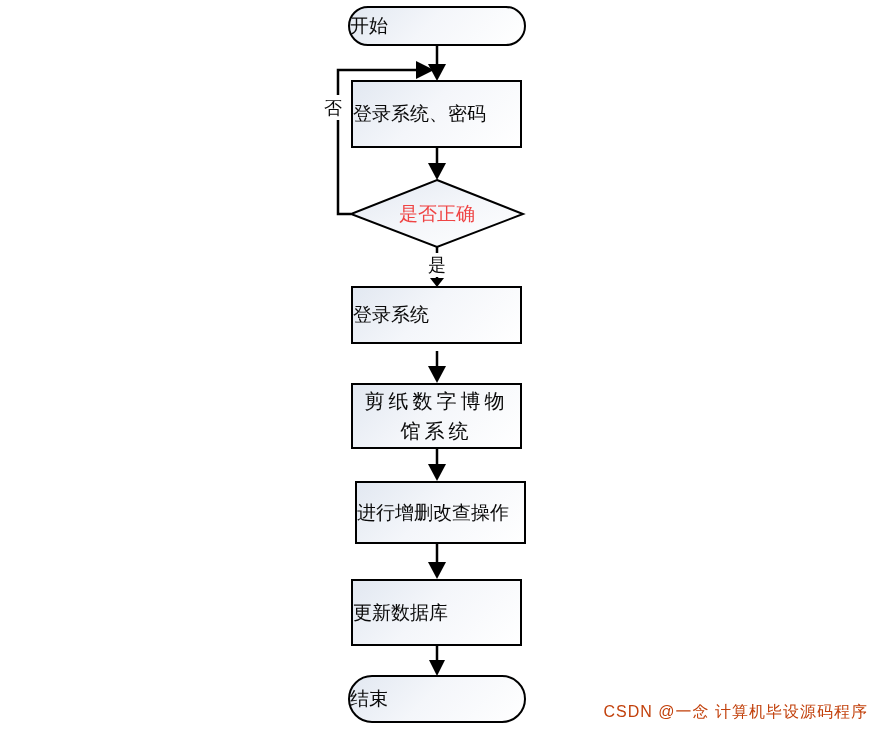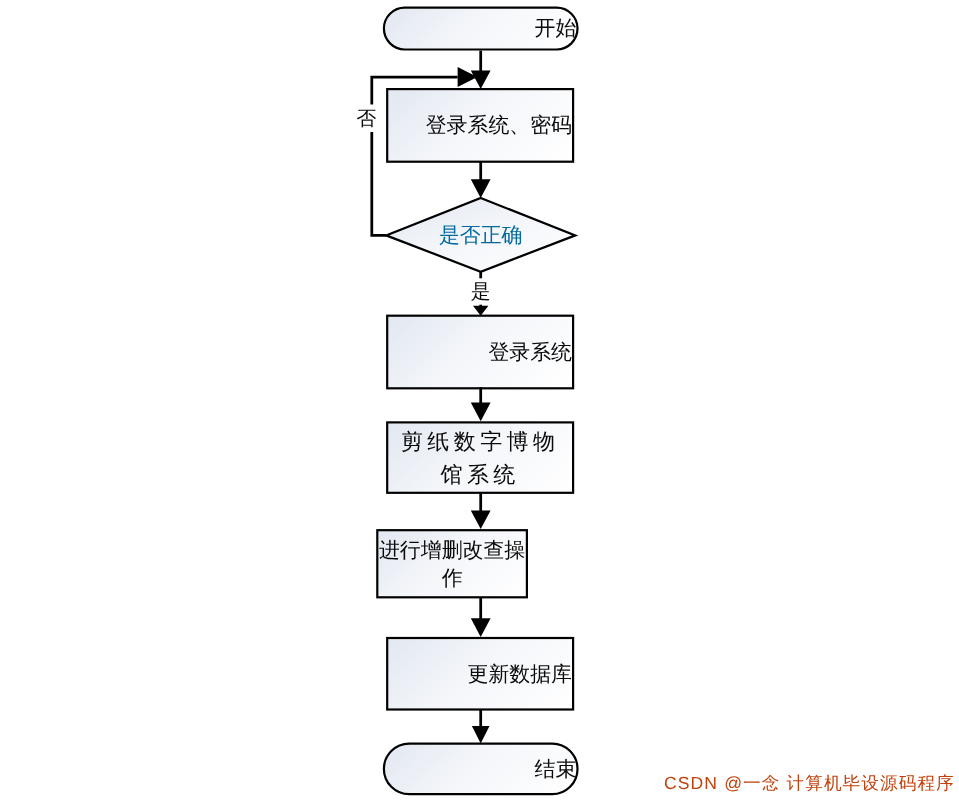--- a/index.html
+++ b/index.html
@@ -21,21 +21,21 @@
     top: 0;
     z-index: 1;
   }
   .node {
     position: absolute;
     box-sizing: border-box;
     border: 2px solid #000000;
     background: linear-gradient(135deg, #e2e8f1 0%, #f4f6fa 45%, #ffffff 100%);
     display: flex;
     align-items: center;
-    justify-content: flex-end;
+    justify-content: flex-start;
     text-align: center;
     font-size: 19px;
     color: #0a0a0a;
     z-index: 2;
   }
   .terminator {
     border-width: 2.5px;
     border-radius: 24px;
   }
   .node-paper {
@@ -44,21 +44,21 @@
     letter-spacing: 4px;
     line-height: 1.5;
     padding: 10px 6px;
   }
   .diamond-label {
     position: absolute;
     display: flex;
     align-items: center;
     justify-content: center;
     font-size: 19px;
-    color: #0369a1;
+    color: #ef4444;
     z-index: 3;
     background: transparent;
   }
   .edge-label {
     position: absolute;
     display: flex;
     align-items: center;
     justify-content: center;
     font-size: 18px;
     color: #0a0a0a;
@@ -122,29 +122,29 @@
   </div>
 
   <div class="node process" style="left:351px; top:80px; width:171px; height:68px;">
     <span>登录系统、密码</span>
   </div>
 
   <div class="diamond-label" style="left:367px; top:201px; width:140px; height:26px;">
     <span>是否正确</span>
   </div>
 
-  <div class="node process" style="left:351px; top:286px; width:171px; height:68px;">
+  <div class="node process" style="left:351px; top:286px; width:171px; height:58px;">
     <span>登录系统</span>
   </div>
 
   <div class="node process node-paper" style="left:351px; top:383px; width:171px; height:66px;">
     <span>剪纸数字博物馆系统</span>
   </div>
 
-  <div class="node process" style="left:342px; top:481px; width:138px; height:63px;">
+  <div class="node process" style="left:355px; top:481px; width:171px; height:63px;">
     <span>进行增删改查操作</span>
   </div>
 
   <div class="node terminator" style="left:348px; top:675px; width:178px; height:48px;">
     <span>结束</span>
   </div>
 
   <div class="node process" style="left:351px; top:579px; width:171px; height:67px;">
     <span>更新数据库</span>
   </div>

